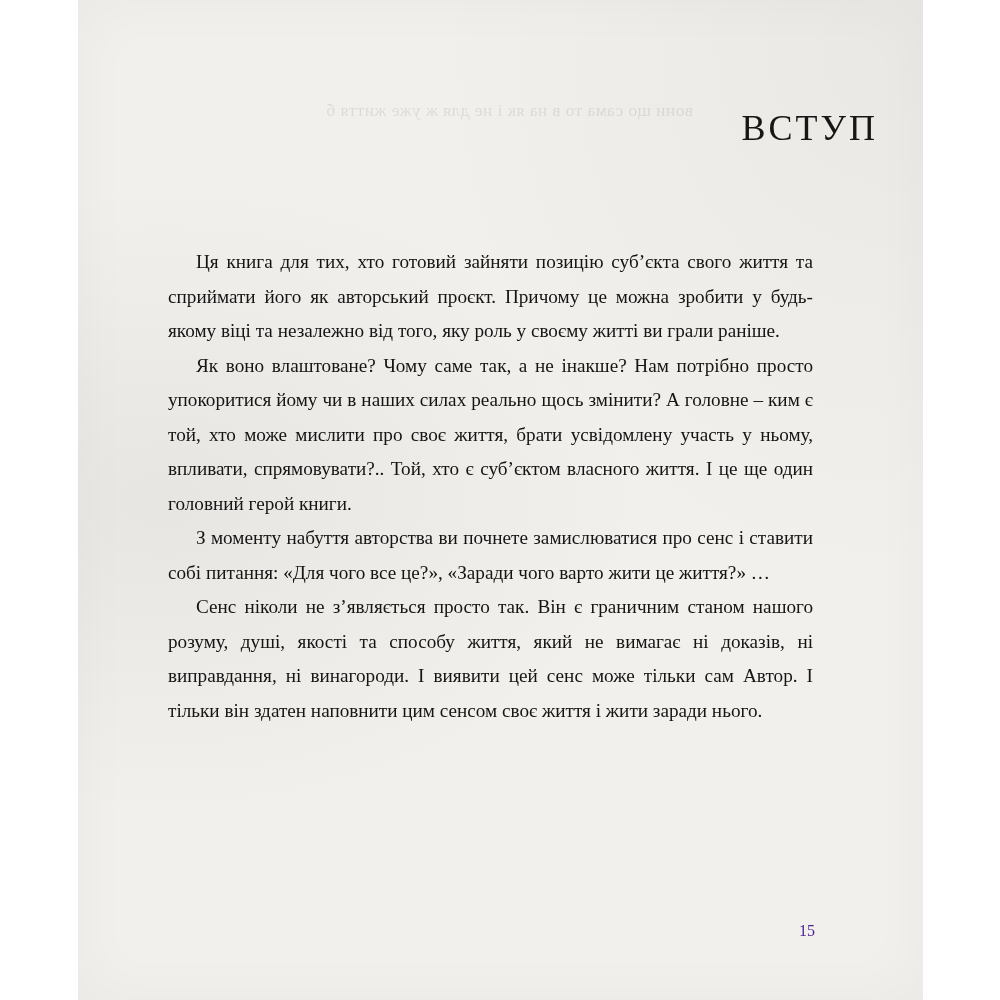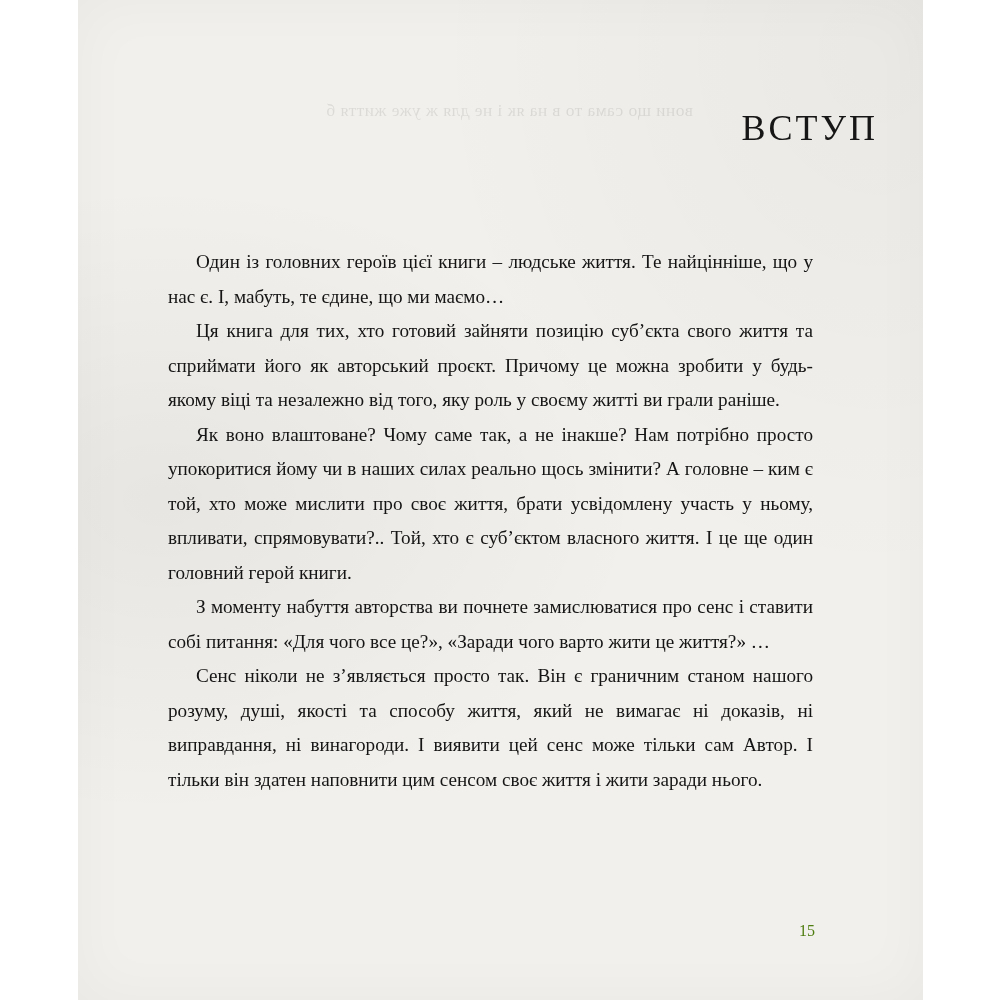--- a/index.html
+++ b/index.html
@@ -98,34 +98,33 @@
   .body-text p {
     margin: 0;
     text-indent: 28px;
   }
 
   .page-number {
     position: absolute;
     right: 108px;
     top: 922px;
     font-size: 16px;
-    color: #4d7c0f;
+    color: #4c1d95;
   }
 </style>
 </head>
 <body>
 
 <div class="page">
 
   <div class="showthrough">вони що сама то в на як і не для ж уже життя б</div>
 
   <div class="chapter-title">ВСТУП</div>
 
   <div class="body-text">
-    <p>Один із головних героїв цієї книги – людське життя. Те найцінніше, що у нас є. І, мабуть, те єдине, що ми маємо…</p>
     <p>Ця книга для тих, хто готовий зайняти позицію суб’єкта свого життя та сприймати його як авторський проєкт. Причому це можна зробити у будь-якому віці та незалежно від того, яку роль у своєму житті ви грали раніше.</p>
     <p>Як воно влаштоване? Чому саме так, а не інакше? Нам потрібно просто упокоритися йому чи в наших силах реально щось змінити? А головне – ким є той, хто може мислити про своє життя, брати усвідомлену участь у ньому, впливати, спрямовувати?.. Той, хто є суб’єктом власного життя. І це ще один головний герой книги.</p>
     <p>З моменту набуття авторства ви почнете замислюватися про сенс і ставити собі питання: «Для чого все це?», «Заради чого варто жити це життя?» …</p>
     <p>Сенс ніколи не з’являється просто так. Він є граничним станом нашого розуму, душі, якості та способу життя, який не вимагає ні доказів, ні виправдання, ні винагороди. І виявити цей сенс може тільки сам Автор. І тільки він здатен наповнити цим сенсом своє життя і жити заради нього.</p>
   </div>
 
   <div class="page-number">15</div>
 </div>
 
 <div class="left-edge"></div>

